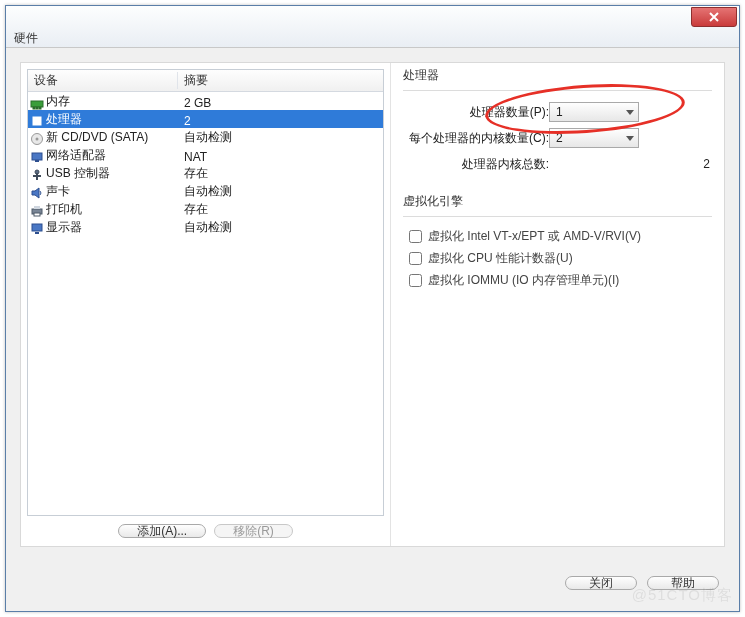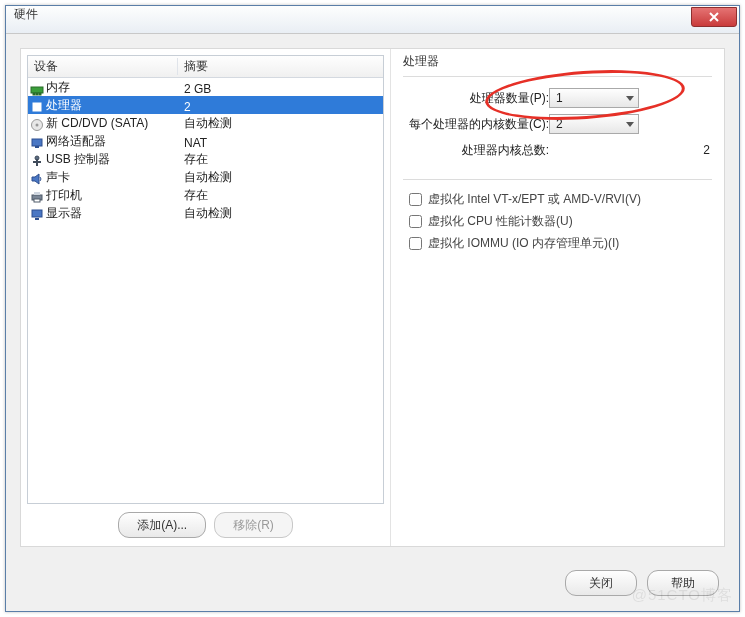--- a/index.html
+++ b/index.html
@@ -13,24 +13,24 @@
   }
   .window {
     position: absolute; left: 5px; top: 5px;
     width: 735px; height: 607px;
     border: 1px solid #5a7ea8;
     background: #f0f0f0;
     display: flex; flex-direction: column;
     box-shadow: 0 0 3px rgba(0,0,0,0.25);
   }
   .titlebar {
-    height: 28px;
+    height: 42px;
     background: linear-gradient(#fdfefe,#e9eef4);
     border-bottom: 1px solid #c8c8c8;
-    display: flex; align-items: flex-start;
+    display: flex; align-items: flex-end;
     padding-left: 8px;
     position: relative;
   }
   .titlebar .title { color: #333; font-size: 12px; }
   .close-btn {
     position: absolute; right: 2px; top: 1px;
     width: 46px; height: 20px;
     background: linear-gradient(#e57373,#c93b3b);
     border: 1px solid #8e2f2f;
     border-radius: 0 0 3px 3px;
@@ -81,21 +81,21 @@
   }
   .hw-row.selected { background:#2f7bd9; color:#fff; }
   .hw-row .ico { width: 18px; display:flex; align-items:center; justify-content:center; }
   .hw-row .dev { width: 132px; padding-left:0; overflow:hidden; white-space:nowrap; }
   .hw-row .sum { flex:1; padding-left:6px; overflow:hidden; white-space:nowrap; }
   .left-btns {
     display:flex; justify-content:center; gap:8px;
     padding-top: 8px;
   }
   .btn {
-    height: 26px; min-width: 78px;
+    height: 14px; min-width: 78px;
     padding: 0 18px;
     background: linear-gradient(#fefefe,#e9e9e9);
     border: 1px solid #a9a9a9;
     border-radius: 11px;
     font-size: 12px; color:#333;
     cursor:pointer;
     display:inline-flex; align-items:center; justify-content:center;
   }
   .btn.disabled { color:#9a9a9a; border-color:#c8c8c8; background:#f5f5f5; cursor:default;text-align:center;}
   
@@ -297,20 +297,21 @@
             <div class="form-row">
               <span class="lbl">处理器内核总数:</span>
               <span class="val">2</span>
             </div>
 
             <div class="anno" style="left:82px; top:-6px; width:200px; height:48px; transform:rotate(-4deg);"></div>
           </div>
         </div>
 
         <div class="group">
+          <div class="group-title">虚拟化引擎</div>
           <div class="group-body">
             <label class="chk-row">
               <input type="checkbox" style="">
               <span>虚拟化 Intel VT-x/EPT 或 AMD-V/RVI(V)</span>
             </label>
             <label class="chk-row">
               <input type="checkbox" style="">
               <span>虚拟化 CPU 性能计数器(U)</span>
             </label>
             <label class="chk-row">

